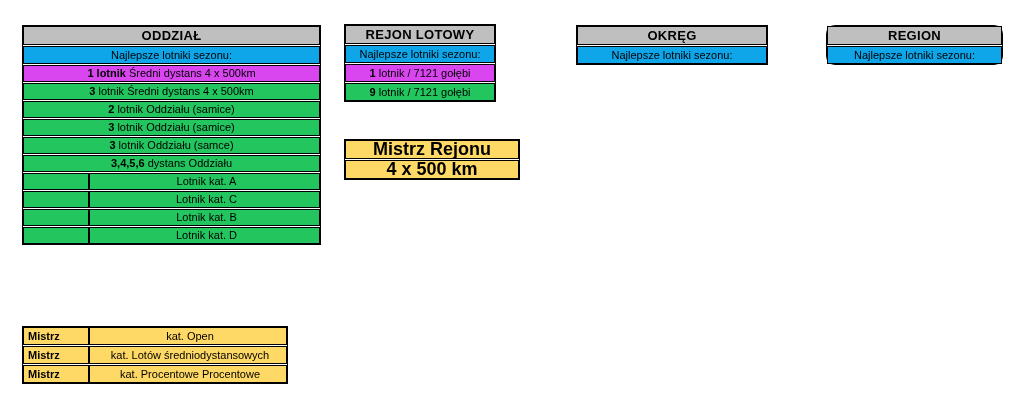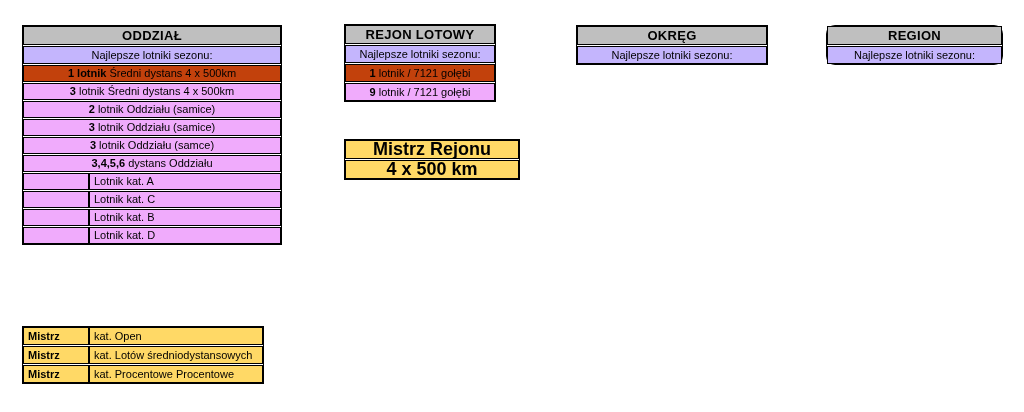--- a/index.html
+++ b/index.html
@@ -17,52 +17,52 @@
     border:1px solid #000;
     background:#fff;
   }
   .row {
     border:1px solid #000;
     margin-top:1px;
     height:17px;
     line-height:15px;
     font-size:11px;
     text-align:center;
-    background:#f0abfc;
+    background:#22c55e;
     overflow:hidden;
     white-space:nowrap;
   }
   .row:first-child { margin-top:0; }
   .row.hdr {
     background:#bfbfbf;
     font-weight:bold;
     font-size:13px;
     height:19px;
     line-height:17px;
     letter-spacing:.3px;
   }
-  .row.sub { background:#c4b5fd; height:18px; line-height:16px; }
-  .row.hl  { background:#c2410c; }
+  .row.sub { background:#0ea5e9; height:18px; line-height:16px; }
+  .row.hl  { background:#d946ef; }
   .row.h18 { height:18px; line-height:16px; }
   .b { font-weight:bold; }
   
   .row.split { display:flex; text-align:left; }
   .row.split .c1 { width:65px; border-right:1px solid #000; }
-  .row.split .c2 { flex:1; border-left:1px solid #000; padding-left:4px; }
+  .row.split .c2 { flex:1; border-left:1px solid #000; padding-left:4px;text-align:center; }
   
   .gold .row { background:#ffd966; }
   .gold .row.big { font-weight:bold; font-size:18px; height:19px; line-height:17px; }
   .gold .row.split .c1 { font-weight:bold; padding-left:4px; }
 </style>
 </head>
 <body>
 
 <div class="page">
 
-  <div class="tbl" id="t-oddzial" style="left:22px; top:25px; width:260px;">
+  <div class="tbl" id="t-oddzial" style="left:22px; top:25px; width:299px;">
     <div class="row hdr">ODDZIAŁ</div>
     <div class="row sub">Najlepsze lotniki sezonu:</div>
 
     <div class="row hl"><span class="b">1 lotnik</span><span> Średni dystans 4 x 500km</span></div>
     <div class="row"><span class="b">3</span><span> lotnik Średni dystans 4 x 500km</span></div>
     <div class="row"><span class="b">2</span><span> lotnik Oddziału (samice)</span></div>
     <div class="row"><span class="b">3</span><span> lotnik Oddziału (samice)</span></div>
     <div class="row"><span class="b">3</span><span> lotnik Oddziału (samce)</span></div>
     <div class="row"><span class="b">3,4,5,6</span><span> dystans Oddziału</span></div>
 
@@ -99,21 +99,21 @@
   <div class="tbl" id="t-okreg" style="left:576px; top:25px; width:192px;">
     <div class="row hdr">OKRĘG</div>
     <div class="row sub">Najlepsze lotniki sezonu:</div>
   </div>
 
   <div class="tbl" id="t-region" style="left:826px; top:25px; width:177px;border-radius:9px;">
     <div class="row hdr">REGION</div>
     <div class="row sub">Najlepsze lotniki sezonu:</div>
   </div>
 
-  <div class="tbl gold" id="t-mistrz" style="left:22px; top:326px; width:242px;">
+  <div class="tbl gold" id="t-mistrz" style="left:22px; top:326px; width:266px;">
     <div class="row split h18">
       <div class="c1">Mistrz</div>
       <div class="c2">kat. Open</div>
     </div>
     <div class="row split h18">
       <div class="c1">Mistrz</div>
       <div class="c2">kat. Lotów średniodystansowych</div>
     </div>
     <div class="row split h18">
       <div class="c1">Mistrz</div>

